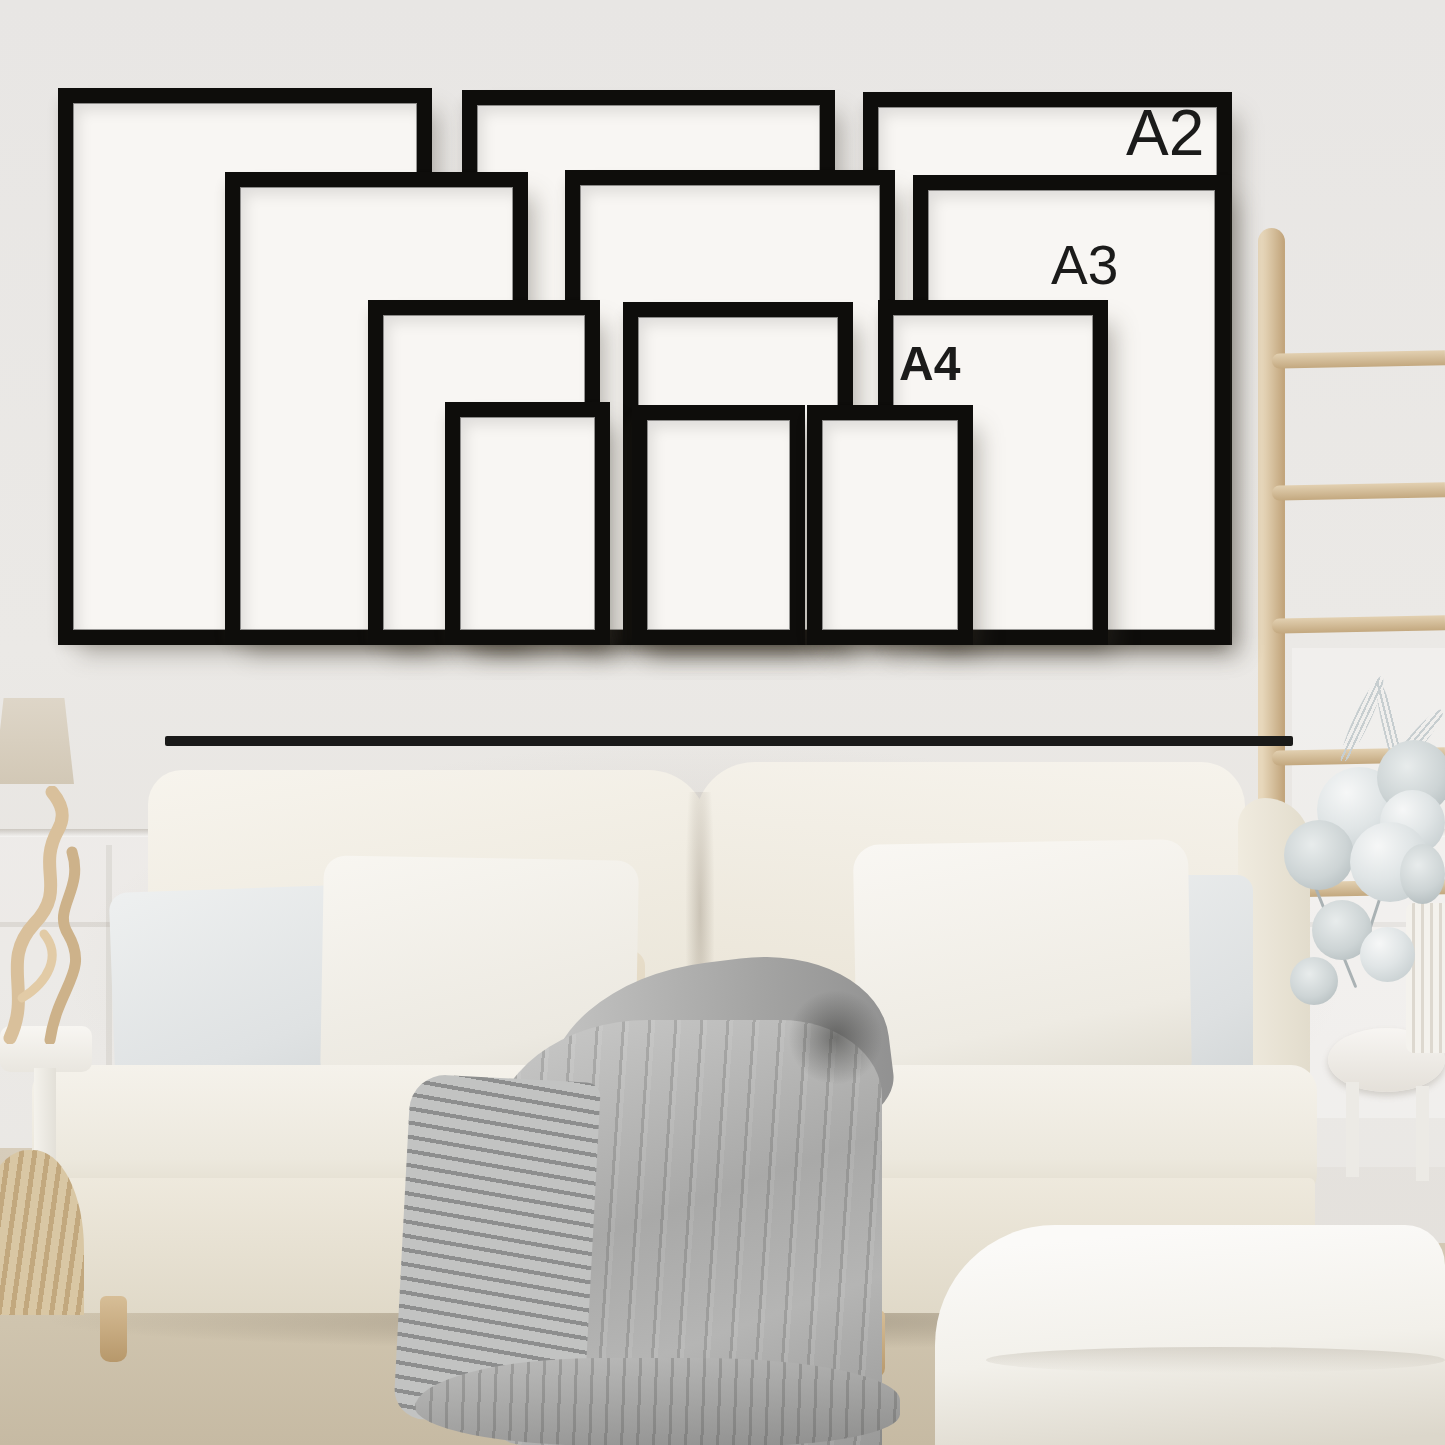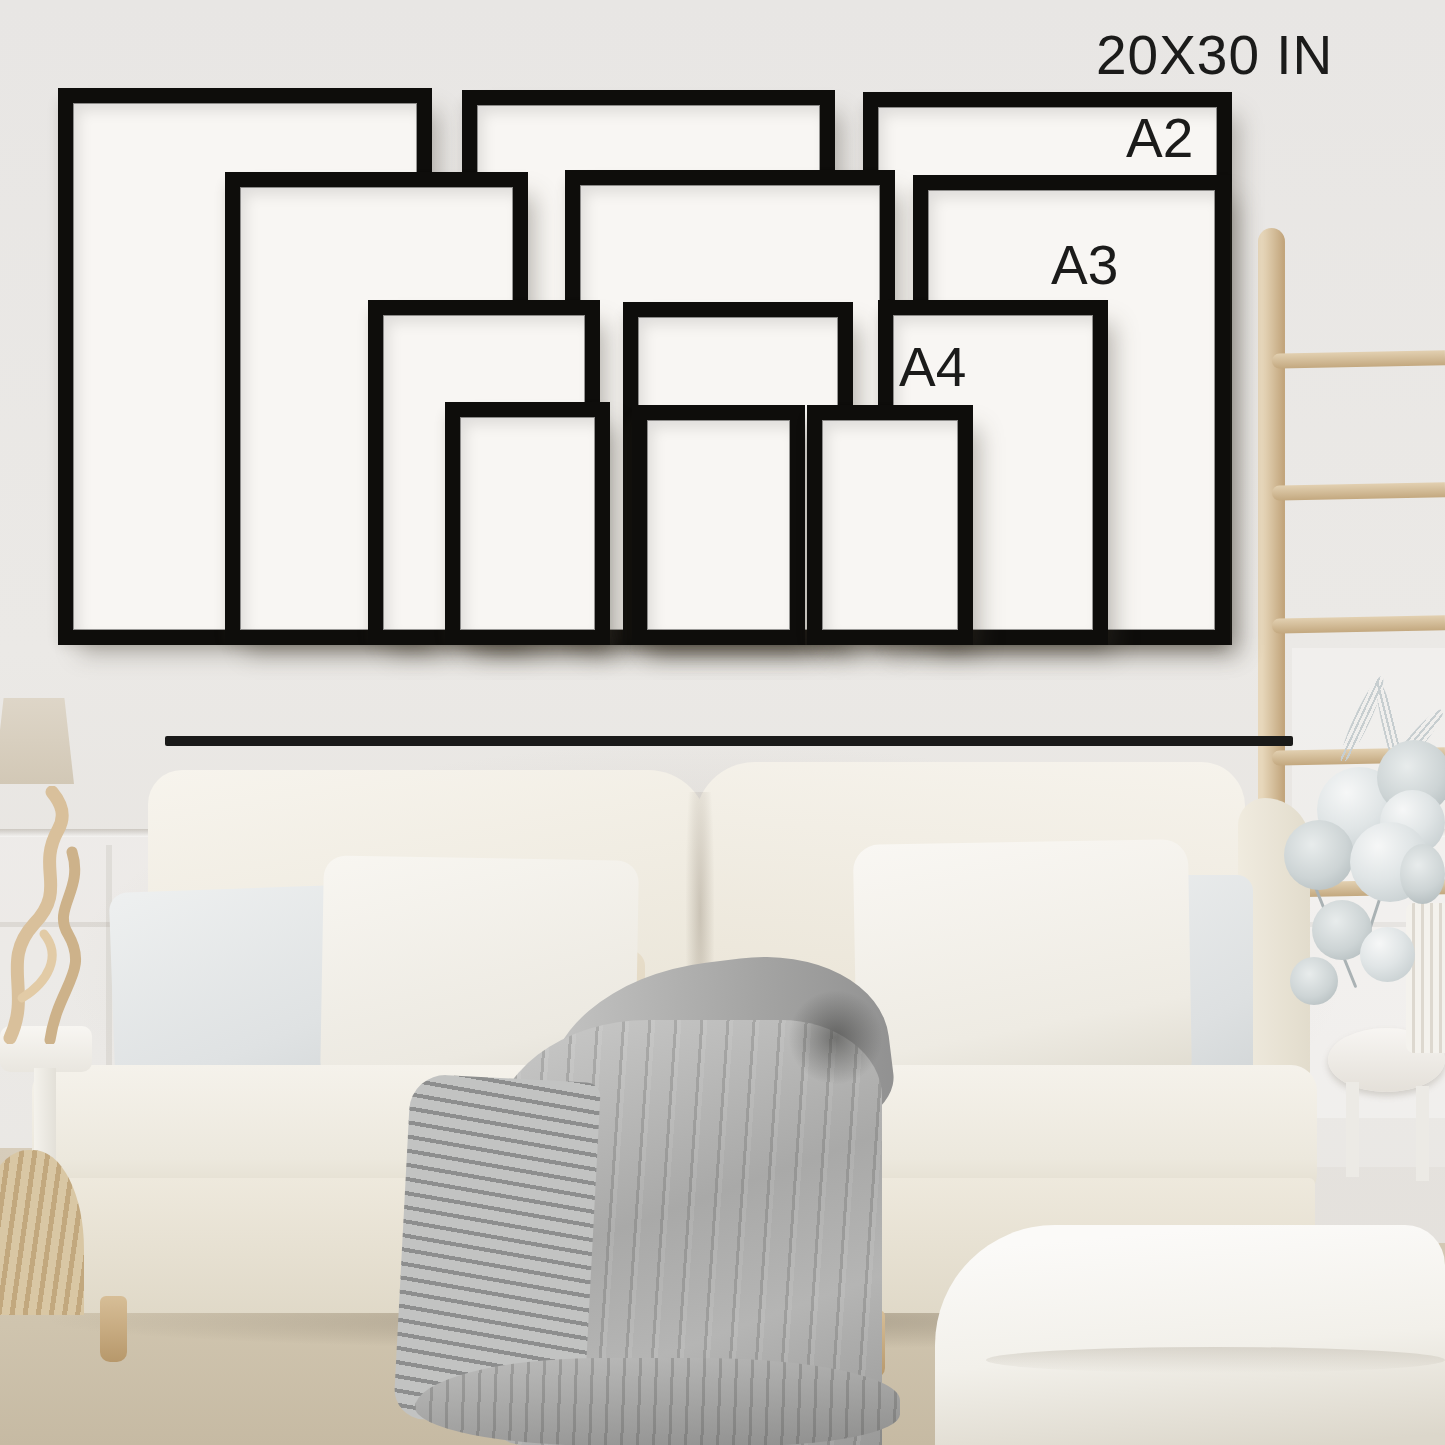--- a/index.html
+++ b/index.html
@@ -40,23 +40,23 @@
   .fa3l{left:368px;top:300px;width:232px;height:345px;}
   .fa3m{left:623px;top:302px;width:230px;height:343px;}
   .fa3r{left:878px;top:300px;width:230px;height:345px;}
   .fa4l{left:445px;top:402px;width:165px;height:243px;}
   .fa4m{left:632px;top:405px;width:173px;height:240px;}
   .fa4r{left:807px;top:405px;width:166px;height:240px;}
 
   
   .guide-text{position:absolute;z-index:12;color:#1b1b1a;line-height:1;white-space:nowrap;}
   .t-2030{left:1096px;top:28px;font-size:55px;letter-spacing:1px;}
-  .t-a2{left:1126px;top:111px;font-size:55px;}
+  .t-a2{left:1126px;top:101px;font-size:64px;}
   .t-a3{left:1051px;top:238px;font-size:55px;}
-  .t-a4{left:899px;top:340px;font-size:55px;}
+  .t-a4{left:899px;top:340px;font-size:48px;font-weight:bold;}
   .t-sofa{left:176px;top:668px;font-size:53px;letter-spacing:3px;}
   .t-width{right:203px;top:668px;font-size:53px;letter-spacing:2px;}
   .divider{left:165px;top:736px;width:1128px;height:10px;background:#1a1a19;z-index:12;border-radius:2px;}
 
   
   .floor{left:0;top:1148px;width:1445px;height:297px;z-index:7;
          background:linear-gradient(180deg,#d7cdbb,#cfc4ae 60%,#c6ba a3);
          background:linear-gradient(180deg,#d7cdbb,#cfc4ae 60%,#c6baa3);
          clip-path:polygon(0 0,7% 0,11% 34%,100% 32%,100% 100%,0 100%);}
   .floor-shadow{left:40px;top:1292px;width:1300px;height:58px;z-index:7;border-radius:50%;
@@ -171,21 +171,20 @@
   <div class="frame z2 fa2l"></div>
   <div class="frame z2 fa2m"></div>
   <div class="frame z2 fa2r"></div>
   <div class="frame z3 fa3l"></div>
   <div class="frame z3 fa3m"></div>
   <div class="frame z3 fa3r"></div>
   <div class="frame z4 fa4l"></div>
   <div class="frame z4 fa4m"></div>
   <div class="frame z4 fa4r"></div>
 
-  <div class="guide-text t-2030">20X30 IN</div>
   <div class="guide-text t-a2">A2</div>
   <div class="guide-text t-a3">A3</div>
   <div class="guide-text t-a4">A4</div>
 
   <div class="abs divider"></div>
 
   <div class="abs floor"></div>
   <div class="abs floor-shadow"></div>
 
   <div class="abs back-l"></div>

